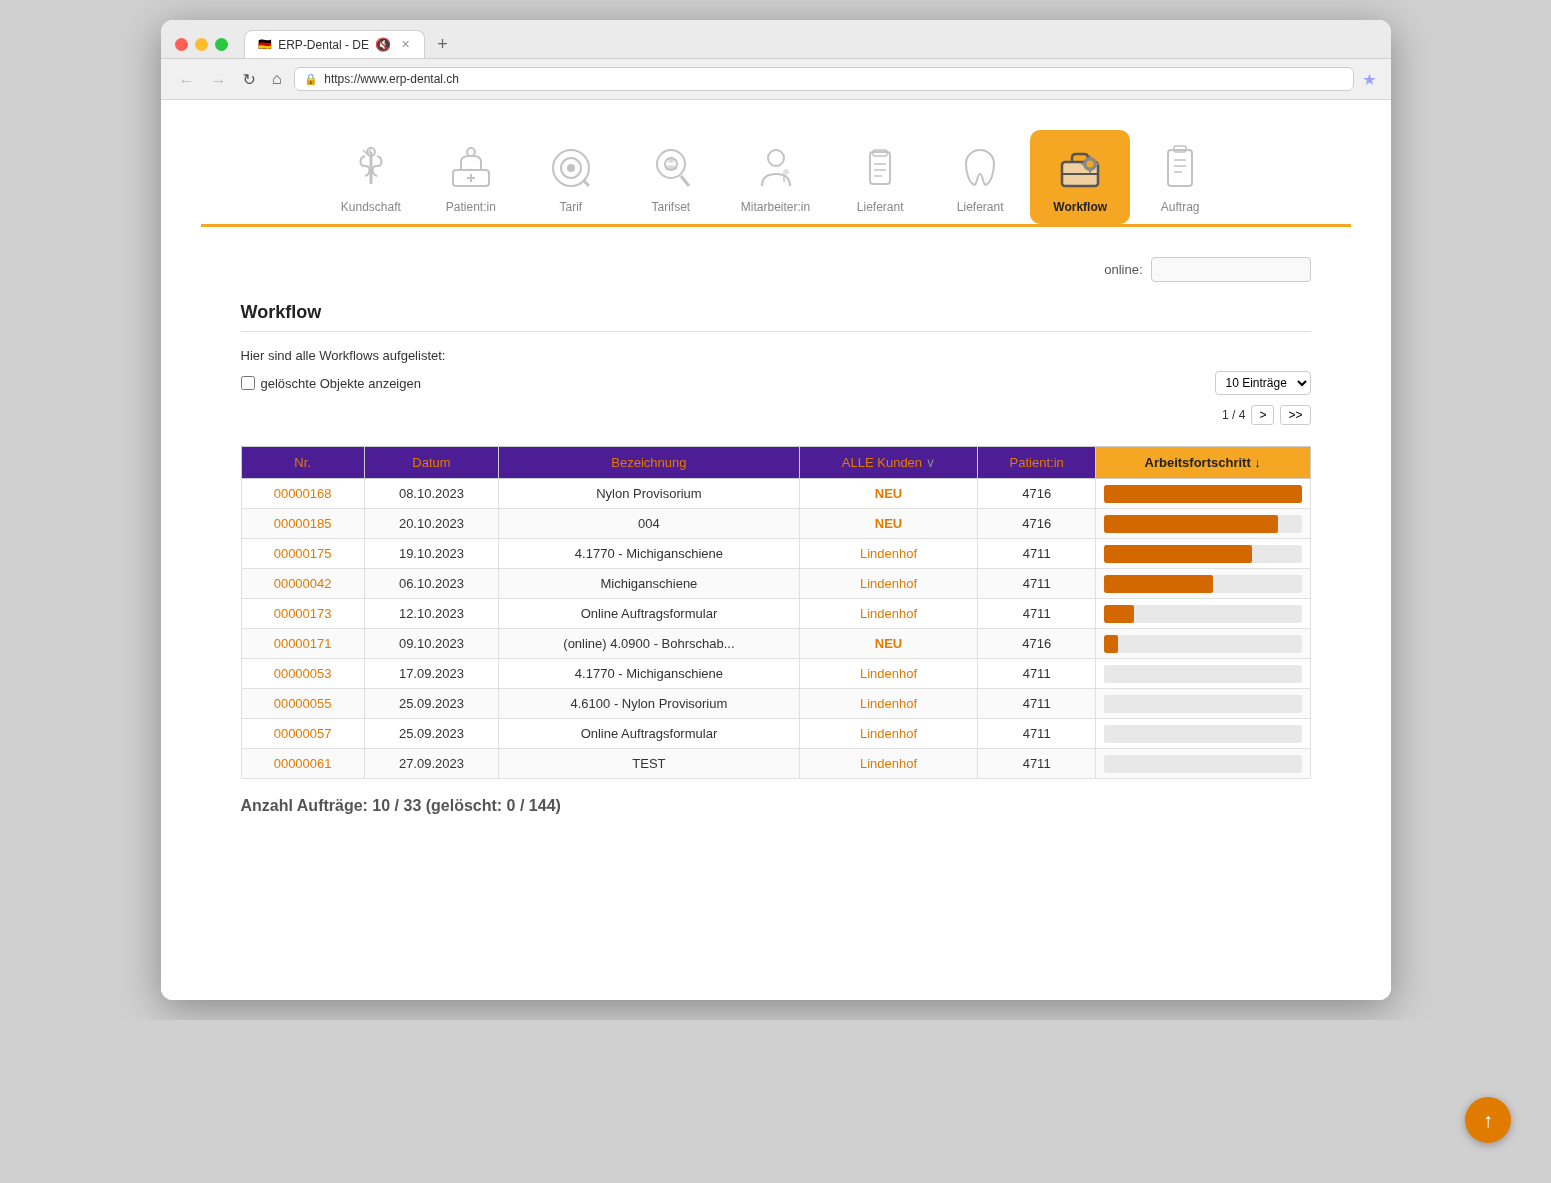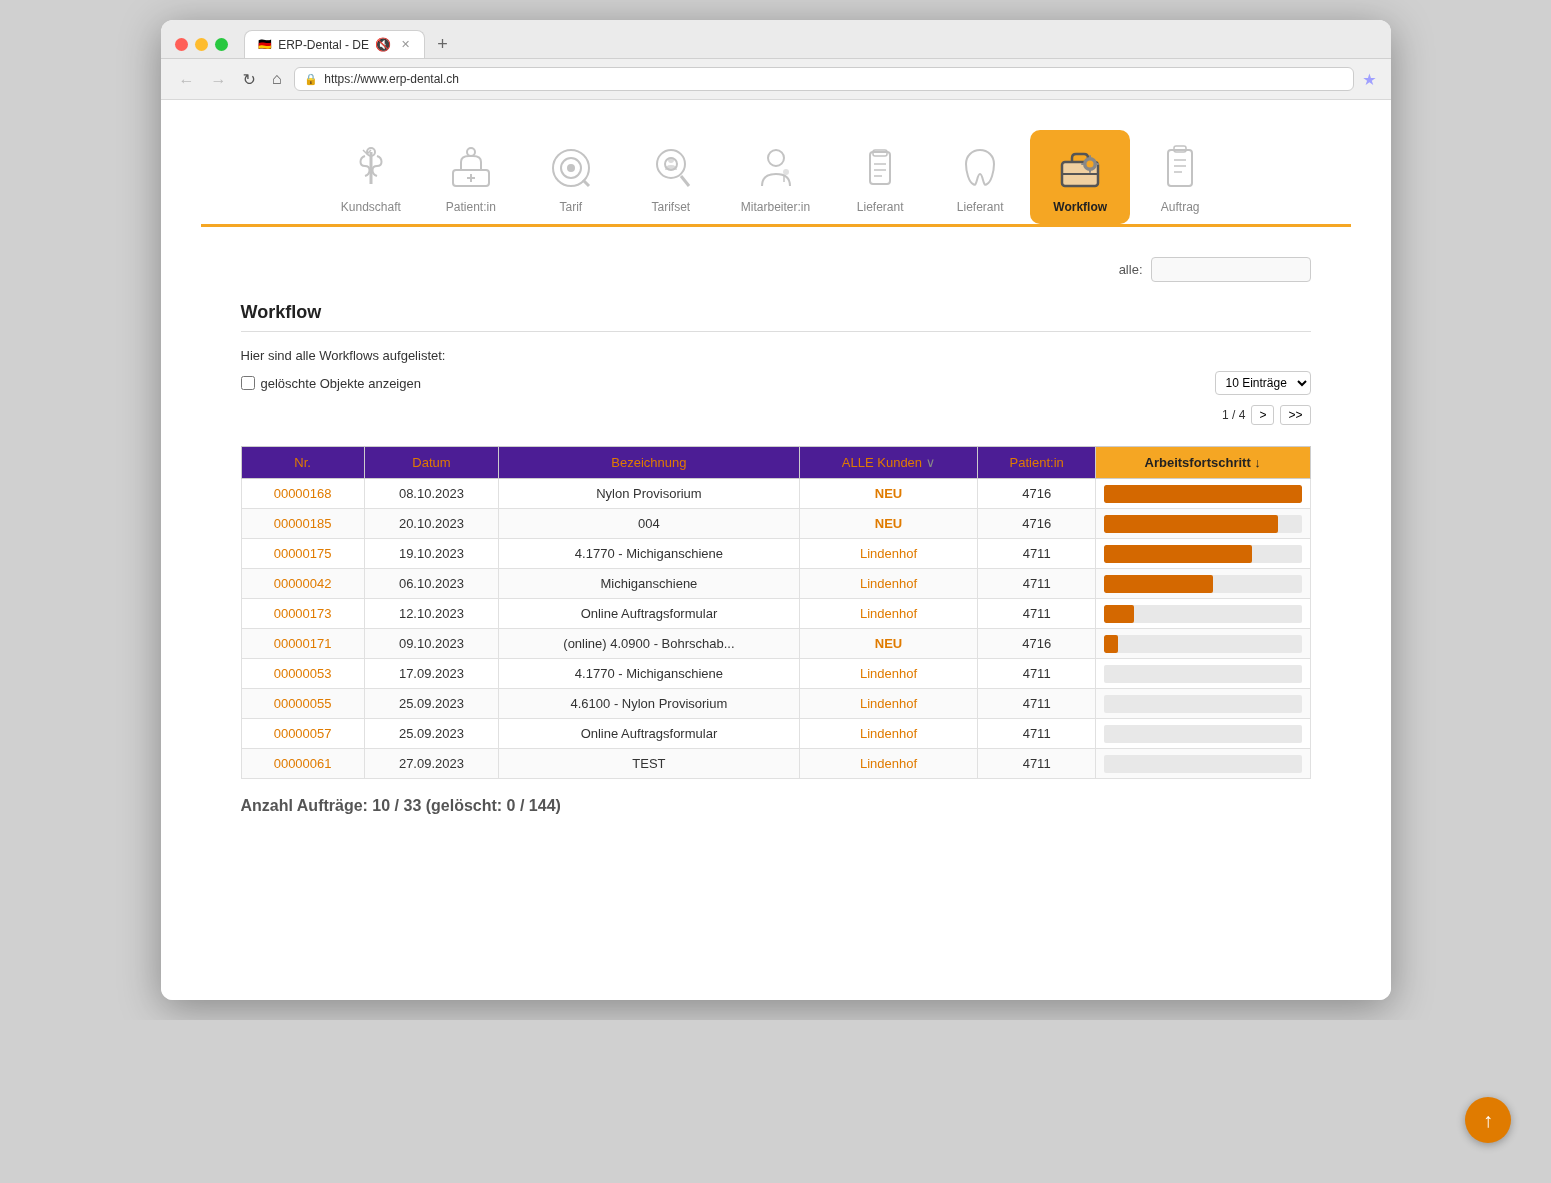--- a/index.html
+++ b/index.html
@@ -464,21 +464,21 @@
         </div>
         <span class="nav-label">Auftrag</span>
       </div>
     </div>
 
     <div class="nav-underline"></div>
 
     <div class="main-content">
 
       <div class="search-row">
-        <span class="search-label">alle:</span>
+        <span class="search-label">online:</span>
         <input class="search-input" type="text" style="">
       </div>
 
       <div class="section-title">Workflow</div>
       <hr class="section-divider">
 
       <p class="list-description">Hier sind alle Workflows aufgelistet:</p>
 
       <div class="filter-row">
         <div class="filter-left">

